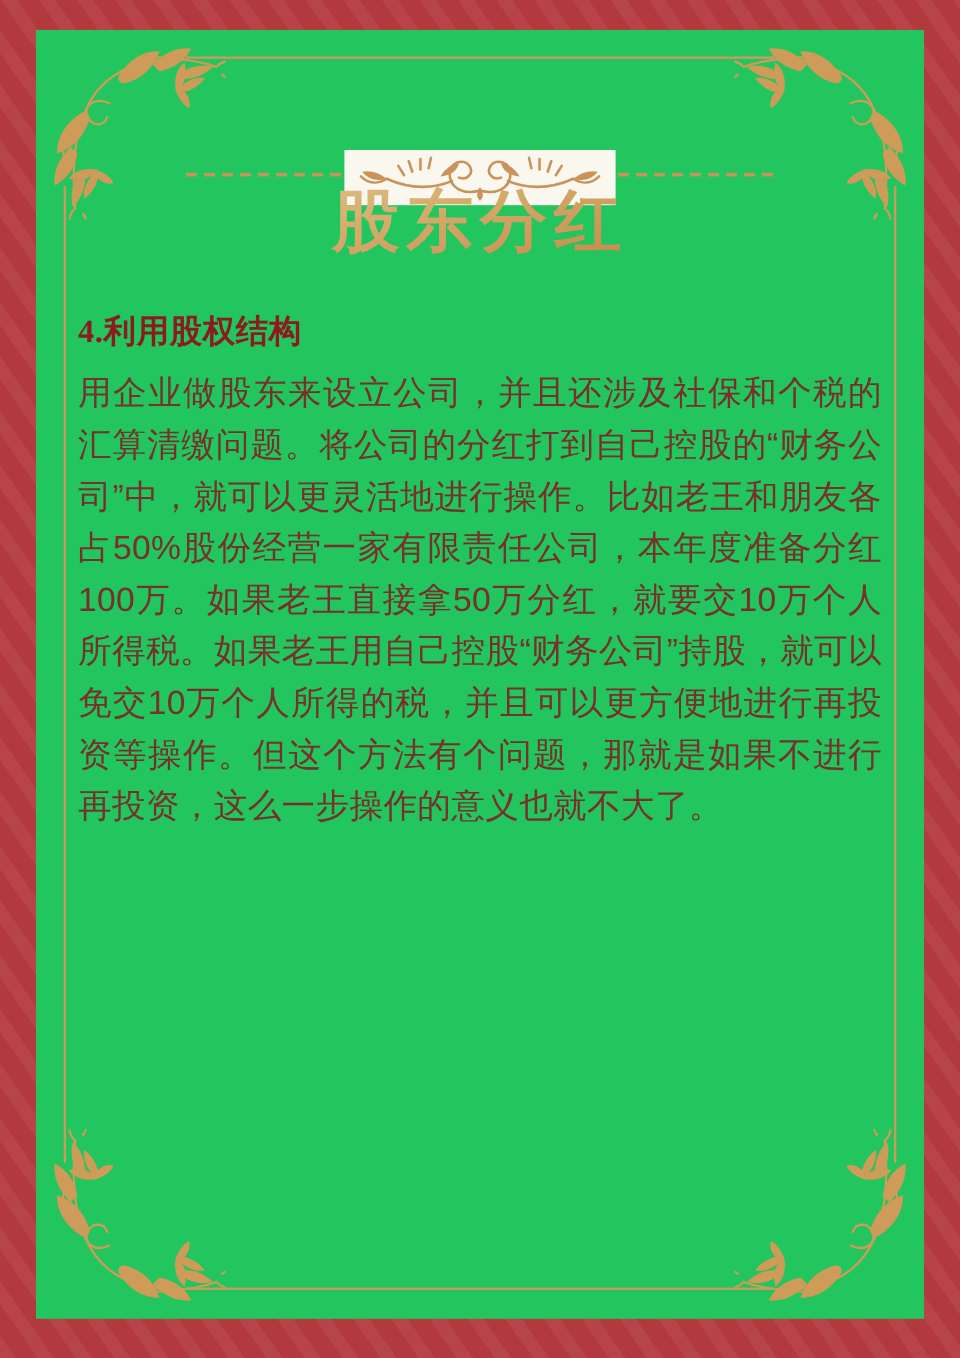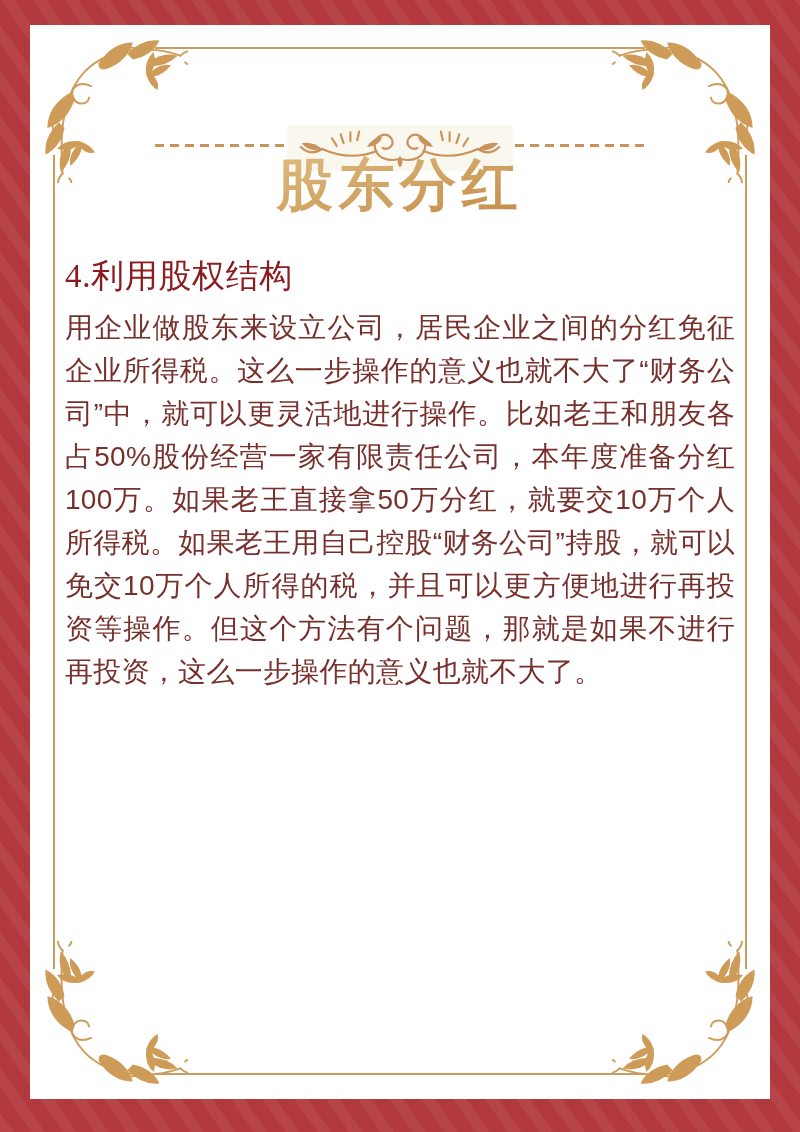--- a/index.html
+++ b/index.html
@@ -20,21 +20,21 @@
       rgba(255,255,255,0.0) 11px,
       rgba(255,255,255,0.0) 26px
     );
   }
   .page {
     position: absolute;
     left: 30px;
     top: 25px;
     right: 30px;
     bottom: 33px;
-    background: #ffffff;
+    background: #22c55e;
   }
   
   .frame-seg { position: absolute; background: #c79c5f; }
   .frame-top    { top: 22px;    left: 125px;  right: 125px; height: 2px; }
   .frame-bottom { bottom: 24px; left: 125px;  right: 125px; height: 2px; }
   .frame-left   { left: 23px;   top: 130px;   bottom: 130px; width: 2px; }
   .frame-right  { right: 23px;  top: 130px;   bottom: 130px; width: 2px; }
 
   .corner { position: absolute; width: 152px; height: 152px; }
   .corner svg { display: block; width: 100%; height: 100%; }
@@ -107,22 +107,22 @@
     font-size: 28px;
     line-height: 43px;
     color: #77302c;
     text-align: justify;
     text-justify: inter-ideograph;
     letter-spacing: 0.01em;
   }
   .section-heading {
     margin: 12px 0 7px 0;
     font-family: "Liberation Serif", serif;
-    font-weight: normal;
-    font-size: 33px;
+    font-weight: bold;
+    font-size: 27px;
     line-height: 46px;
     color: #8a1b1f;
     letter-spacing: 0.02em;
   }
 </style>
 </head>
 <body>
 
 <div class="page">
 
@@ -248,16 +248,16 @@
           <path d="M144,22 q-6,-10 -16,-11 q3,10 16,11 z"></path>
         </g>
       </svg>
     </div>
   </div>
 
   <h1 class="title">股东分红</h1>
 
   <div class="content">
     <h2 class="section-heading">4.利用股权结构</h2>
-    <p class="body-text">用企业做股东来设立公司，居民企业之间的分红免征企业所得税。这么一步操作的意义也就不大了“财务公司”中，就可以更灵活地进行操作。比如老王和朋友各占50%股份经营一家有限责任公司，本年度准备分红100万。如果老王直接拿50万分红，就要交10万个人所得税。如果老王用自己控股“财务公司”持股，就可以免交10万个人所得的税，并且可以更方便地进行再投资等操作。但这个方法有个问题，那就是如果不进行再投资，这么一步操作的意义也就不大了。</p>
+    <p class="body-text">用企业做股东来设立公司，并且还涉及社保和个税的汇算清缴问题。将公司的分红打到自己控股的“财务公司”中，就可以更灵活地进行操作。比如老王和朋友各占50%股份经营一家有限责任公司，本年度准备分红100万。如果老王直接拿50万分红，就要交10万个人所得税。如果老王用自己控股“财务公司”持股，就可以免交10万个人所得的税，并且可以更方便地进行再投资等操作。但这个方法有个问题，那就是如果不进行再投资，这么一步操作的意义也就不大了。</p>
   </div>
 
 </div>
 
 </body></html>

